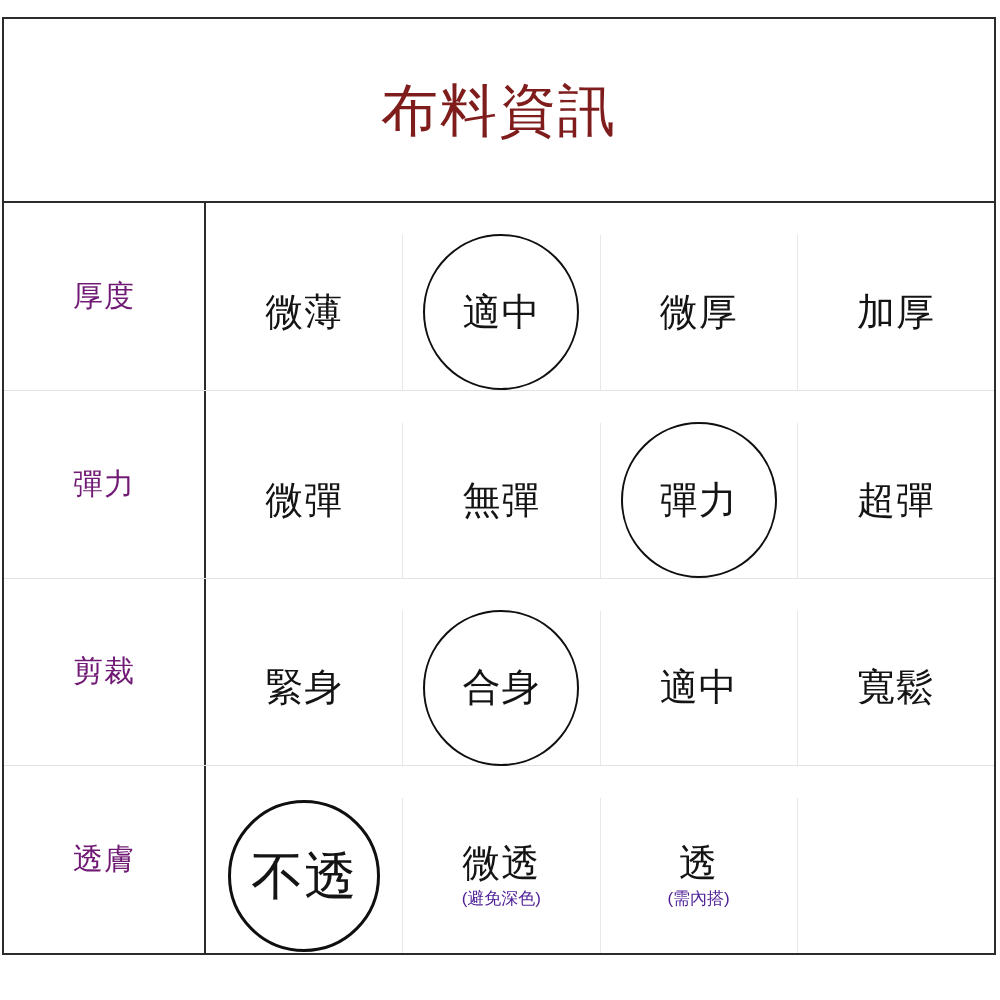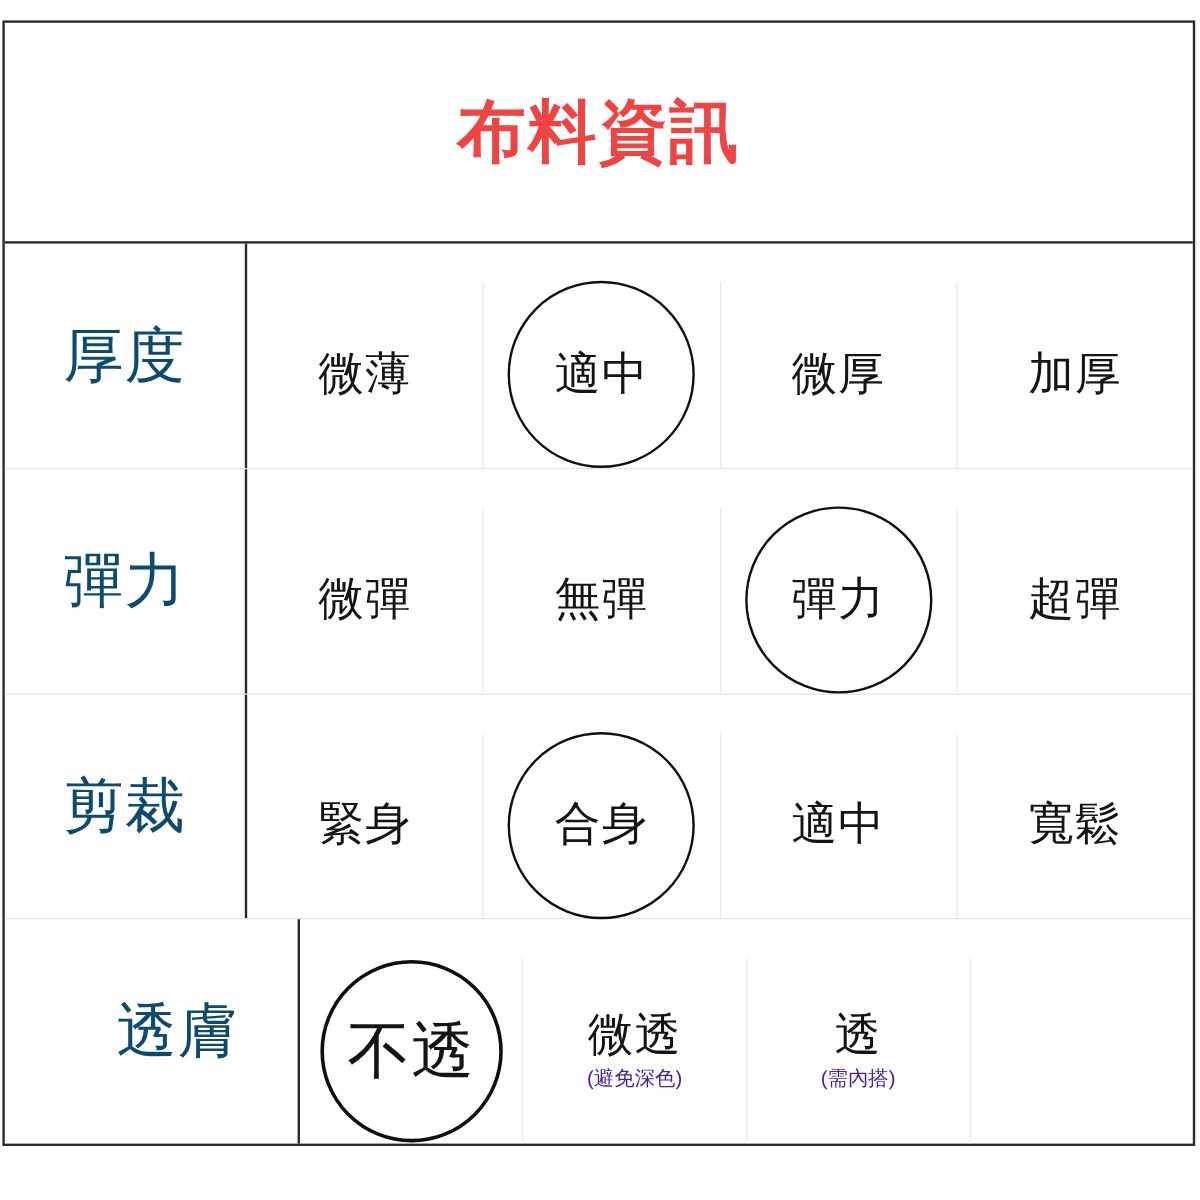--- a/index.html
+++ b/index.html
@@ -32,40 +32,39 @@
     box-sizing: border-box;
     border-bottom: 2px solid #2b2b2b;
     display: flex;
     align-items: center;
     justify-content: center;
   }
   .card-title {
     font-size: 57px;
     letter-spacing: 2px;
     line-height: 1;
-    color: #ef4444;
-    font-weight: 700;
+    color: #7f1d1d;
+    font-weight: 400;
     white-space: nowrap;
   }
 
   
   .spec-table {
     height: 750px;
     display: flex;
     flex-direction: column;
   }
   .spec-row {
     flex: 1 1 0;
     display: flex;
     min-height: 0;
     border-bottom: 1px solid #e3e3e3;
   }
   .spec-row:last-child {
     border-bottom: none;
-    padding-left: 44px;
   }
 
   .cell {
     position: relative;
     display: flex;
     align-items: center;
     justify-content: center;
     box-sizing: border-box;
     border-right: 1px solid #e8e8e8;
     min-width: 0;
@@ -91,23 +90,23 @@
     line-height: 1.08;
   }
 
   .txt-main {
     font-size: 38px;
     letter-spacing: 1px;
     color: #141414;
     white-space: nowrap;
   }
   .txt-label {
-    font-size: 50px;
+    font-size: 30px;
     letter-spacing: 1px;
-    color: #0c4a6e;
+    color: #701a75;
     white-space: nowrap;
   }
   .txt-note {
     font-size: 17px;
     letter-spacing: 0px;
     color: #4c1d95;
     margin-top: 6px;
     white-space: nowrap;
   }
 

